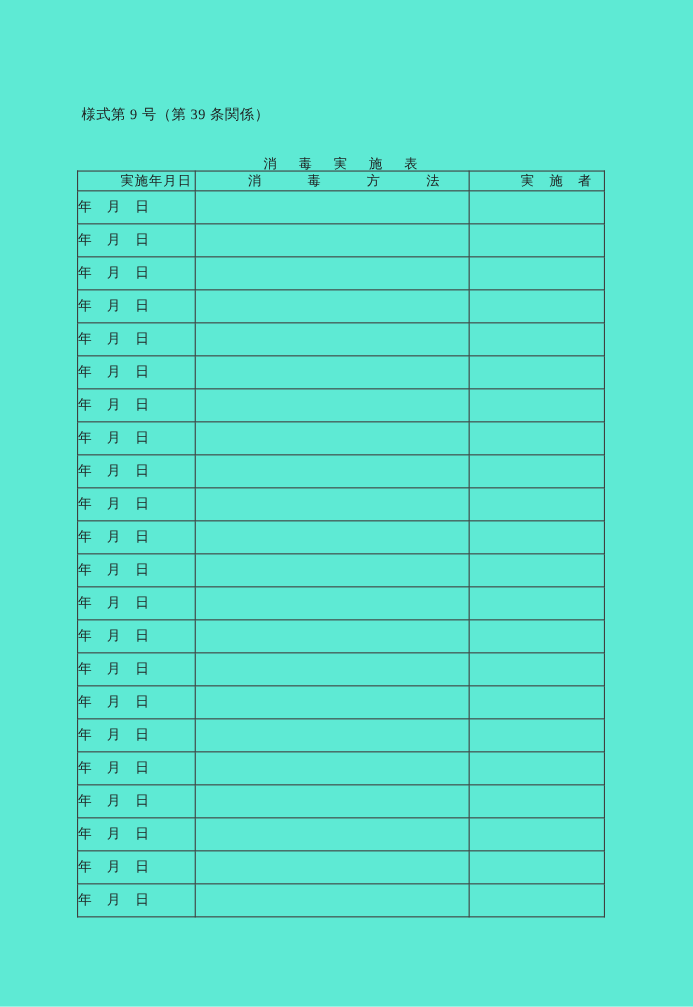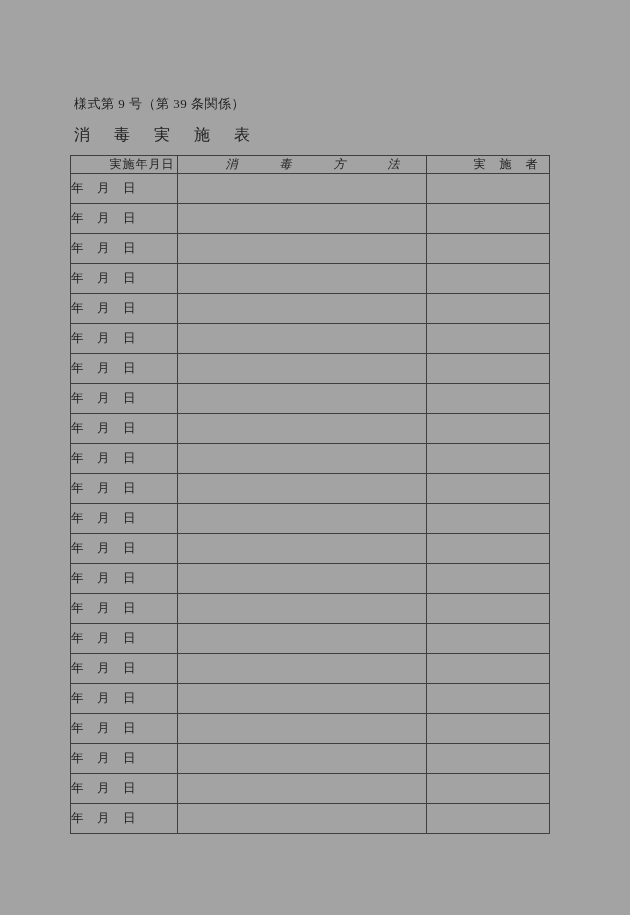--- a/index.html
+++ b/index.html
@@ -11,37 +11,38 @@
     width: 630px;
     height: 915px;
     position: relative;
     font-family: "Liberation Serif", "DejaVu Serif", serif;
     color: #1f1f1f;
     overflow: hidden;
   }
   .page {
     position: absolute;
     inset: 0;
-    background: #a3a3a3;
+    background: #5eead4;
   }
   .form-label {
     position: absolute;
     left: 74px;
     top: 96px;
     font-size: 13px;
     line-height: 16px;
     letter-spacing: 0.5px;
     white-space: nowrap;
   }
   .doc-title {
     position: absolute;
     left: 70px;
-    top: 126px;
+    top: 140px;
     width: 479px;
-    font-size: 16px;
+    text-align: center;
+    font-size: 12px;
     line-height: 18px;
     letter-spacing: 4px;
     padding-left: 4px;
     box-sizing: border-box;
     white-space: nowrap;
   }
   table.main-table {
     position: absolute;
     left: 70px;
     top: 155px;
@@ -63,21 +64,20 @@
     height: 17px;
     font-size: 12px;
     text-align: center;
     vertical-align: middle;
     white-space: nowrap;
     padding-left: 36px;
   }
   th.h-method {
     letter-spacing: 15px;
     padding-left: 15px;
-    font-style: italic;
   }
   th.h-date, th.h-performer {
     letter-spacing: 1px;
     padding-left: 1px;
   }
   table.main-table tbody td {
     height: 29px;
     font-size: 12.5px;
     vertical-align: middle;
   }

